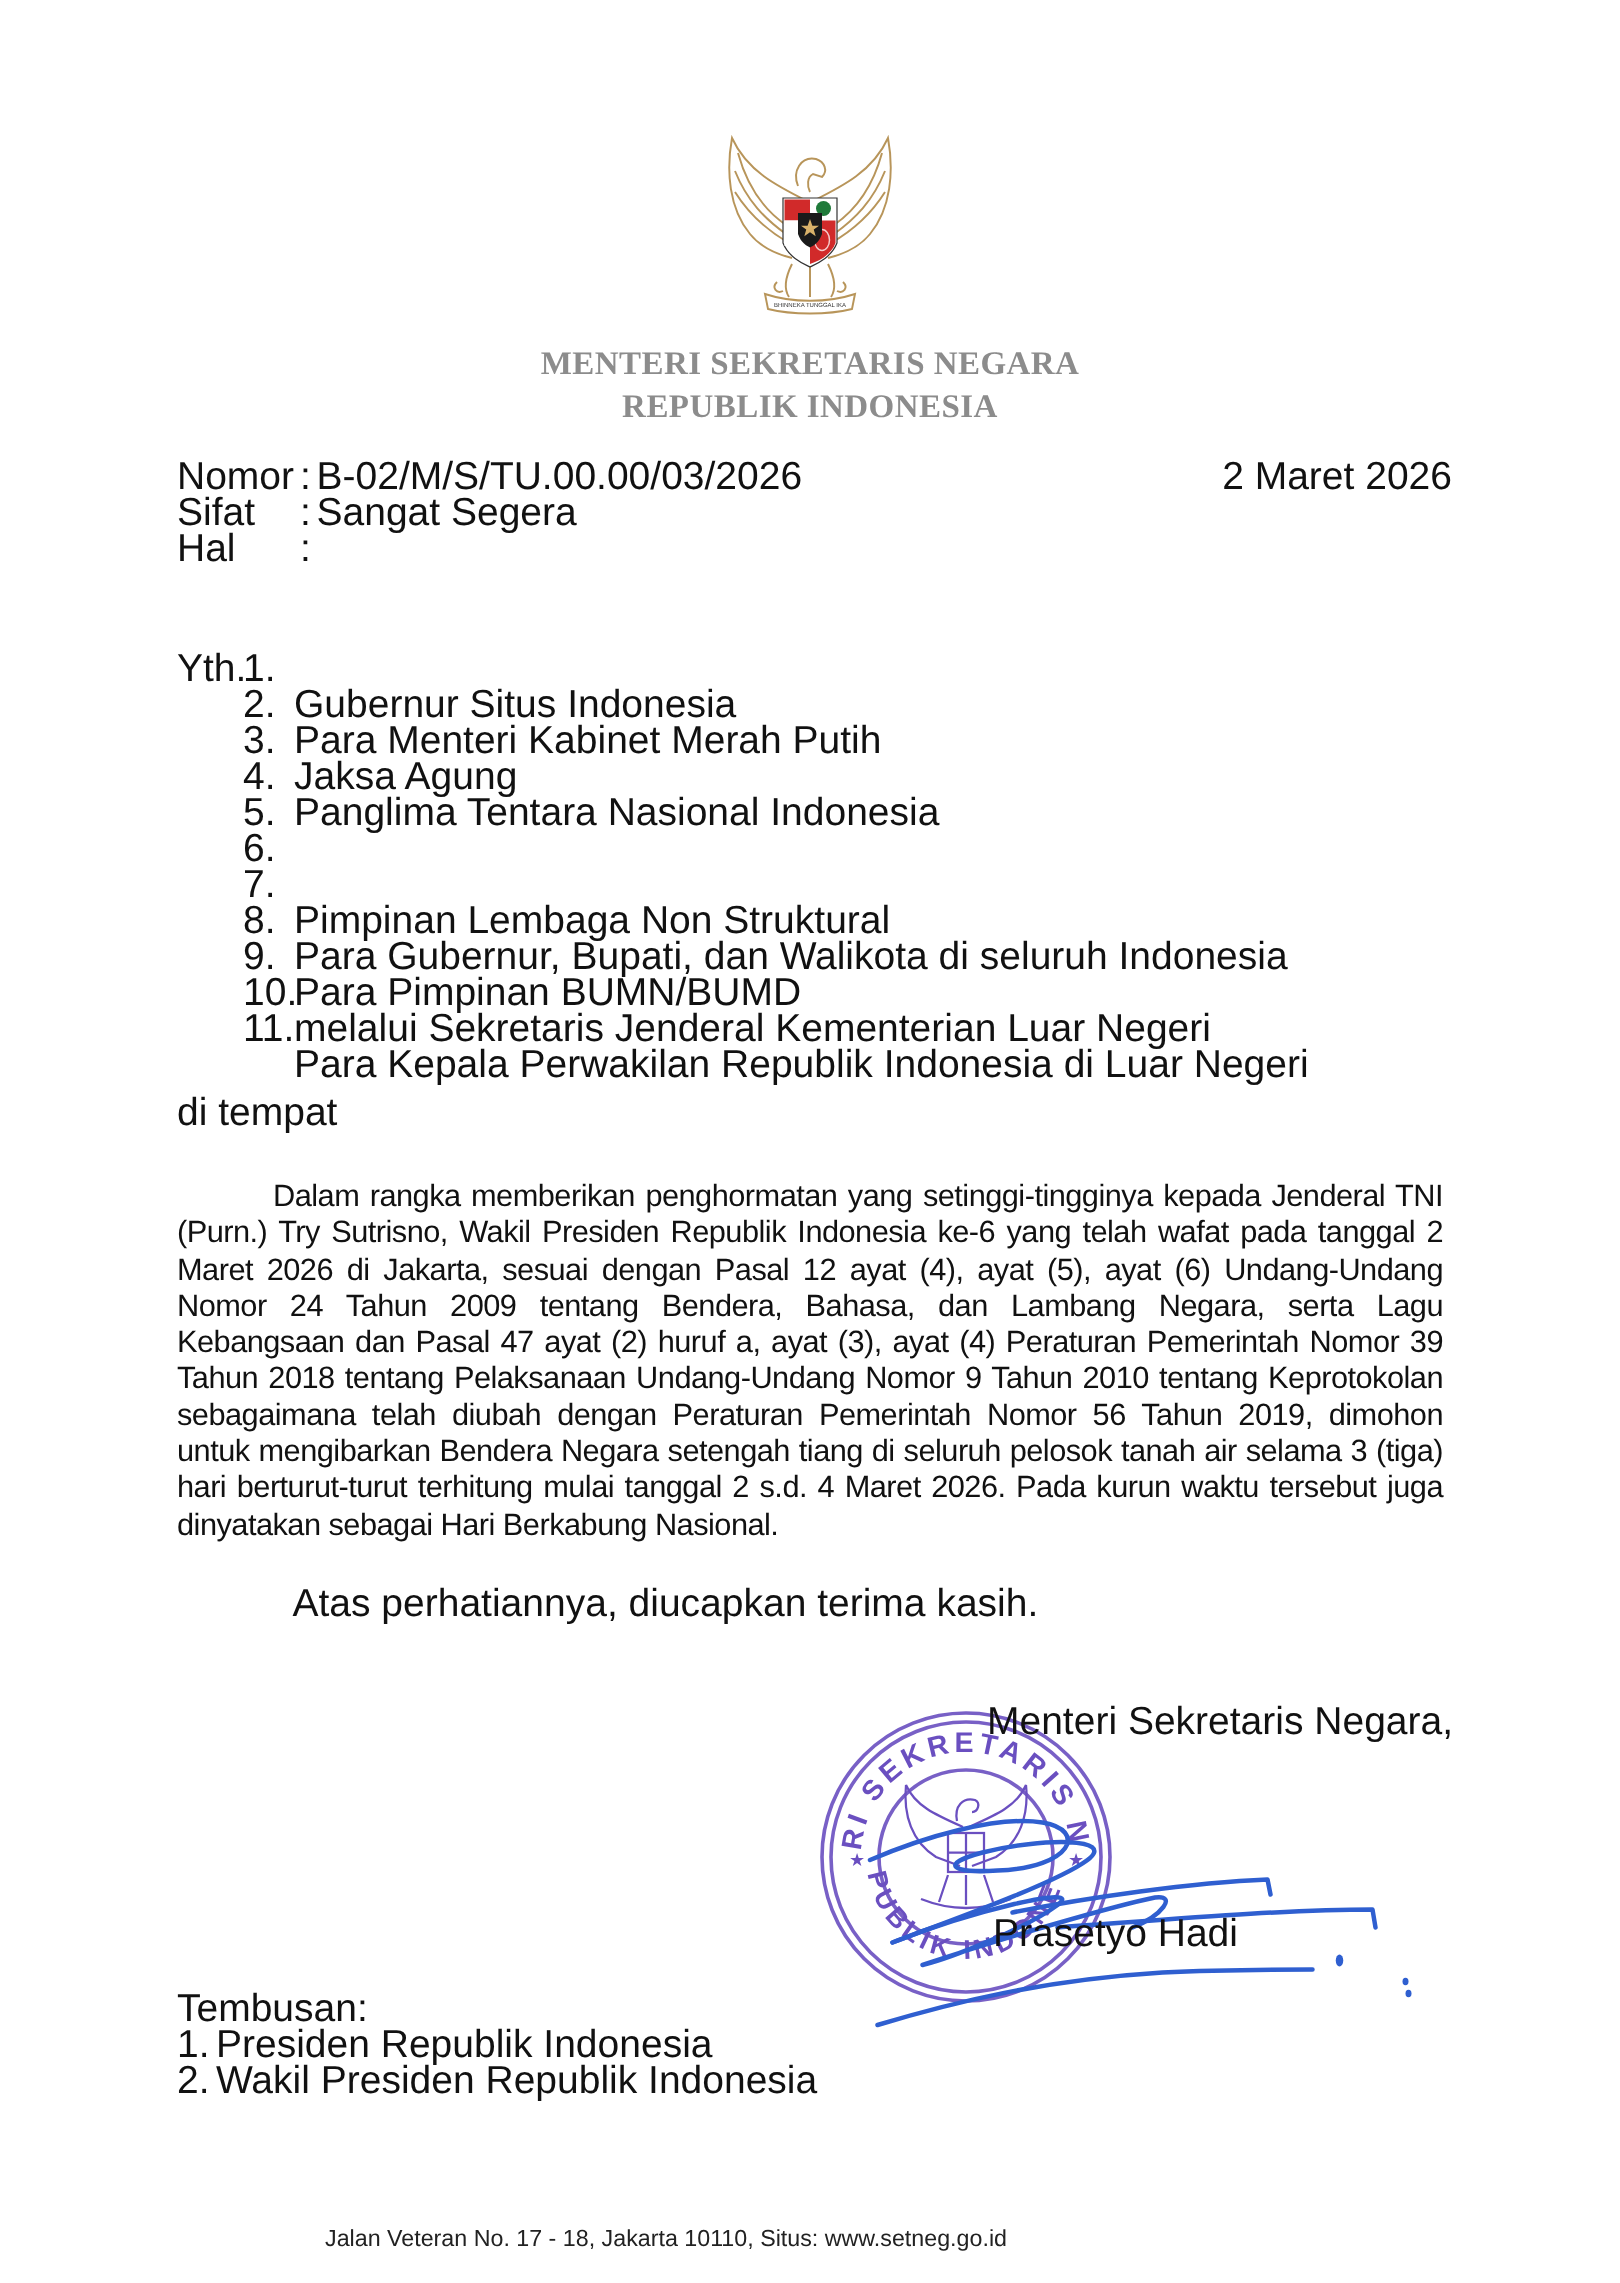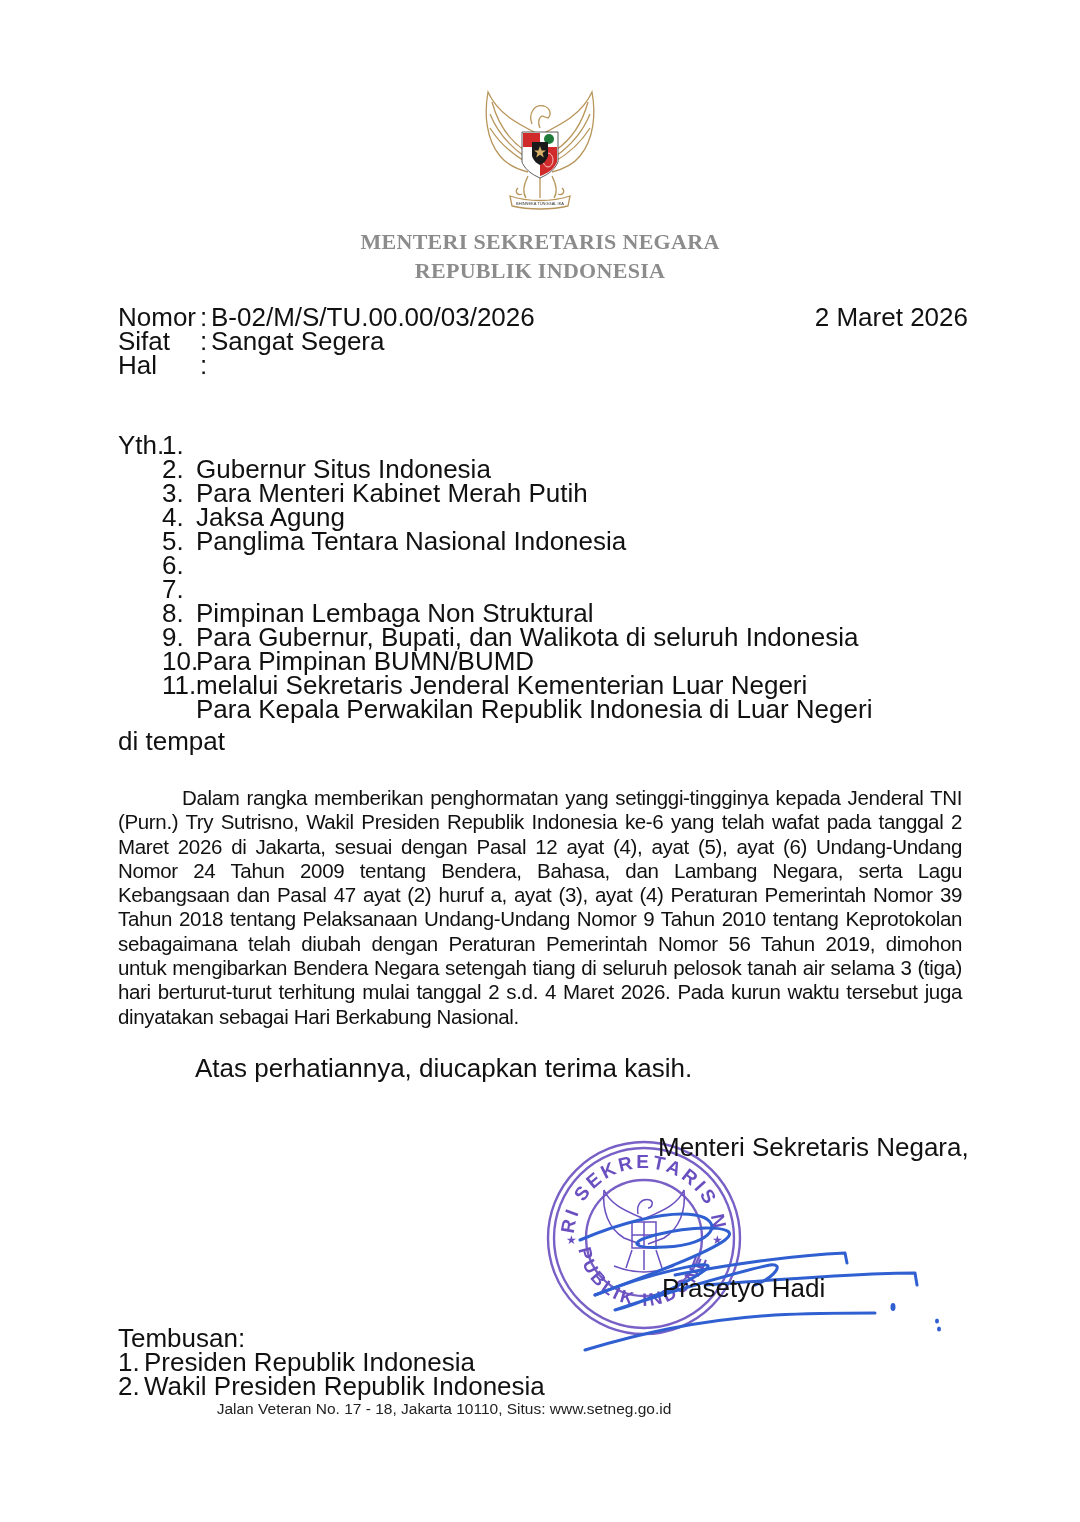--- a/index.html
+++ b/index.html
@@ -20,21 +20,21 @@
   .li-num { width: 34px; }
   .di-tempat { left: 118px; top: 729px; }
   .body-para { left: 118px; top: 786px; width: 844px; font-size: 20.5px; line-height: 24.3px; text-align: justify; text-indent: 64px; font-family: "Liberation Sans", sans-serif; font-stretch: condensed; letter-spacing: -0.35px; }
   .closing { left: 195px; top: 1056px; }
   .stamp { left: 544px; top: 1138px; width: 200px; height: 200px; }
   .signature { left: 575px; top: 1185px; width: 380px; height: 170px; }
   .sign-title { left: 658px; top: 1135px; }
   .sign-name { left: 662px; top: 1276px; }
   .tembusan-title { left: 118px; top: 1326px; }
   .tembusan-list { position: absolute; left: 118px; top: 1350px; }
-  .footer { left: 0; width: 888px; top: 1400px; text-align: center; font-size: 15.5px; color: #222; }
+  .footer { left: 0; width: 888px; top: 1484px; text-align: center; font-size: 15.5px; color: #222; }
 </style>
 </head>
 <body>
 
 <svg class="abs emblem" viewBox="0 0 124 130">
   <g fill="none" stroke="#b8955a" stroke-width="1.3">
 
     <path d="M60 50 C40 40 20 30 10 8 C6 30 8 55 22 72 C30 82 42 86 50 88"></path>
     <path d="M14 18 C20 40 30 55 46 66"></path>
       <path d="M12 30 C20 50 32 62 46 72"></path>

